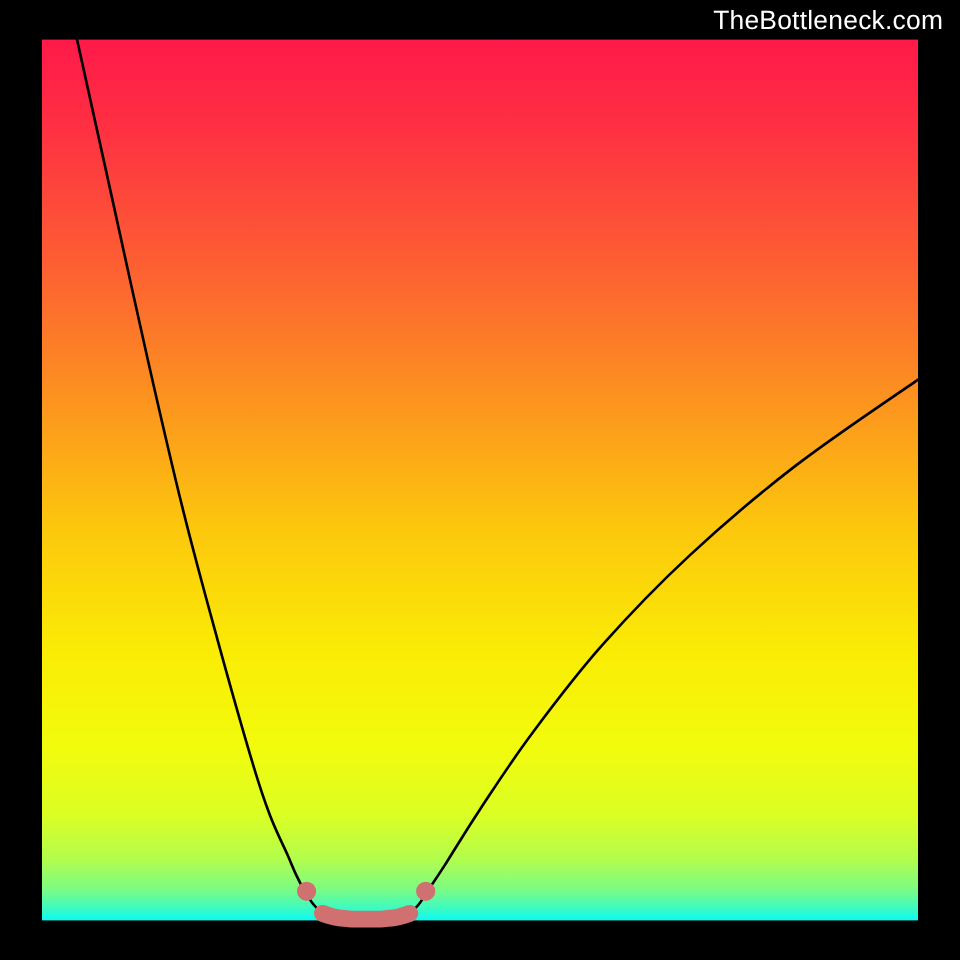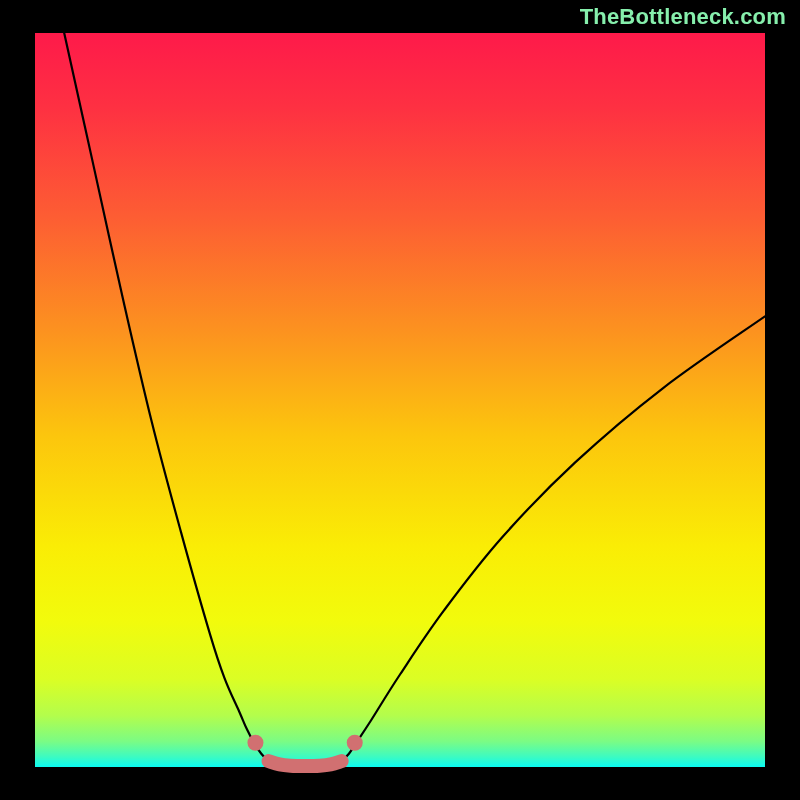--- a/index.html
+++ b/index.html
@@ -16,23 +16,23 @@
     top: 0;
     left: 0;
     width: 800px;
     height: 800px;
     background: #000;
   }
   .watermark {
     position: absolute;
     top: 4px;
     right: 14px;
-    color: #86efac;
+    color: #ffffff;
     font-size: 22px;
-    font-weight: 700;
+    font-weight: 400;
     letter-spacing: 0.2px;
     user-select: none;
   }
   .plot-area {
     position: absolute;
     left: 35px;
     top: 33px;
     width: 730px;
     height: 734px;
   }

